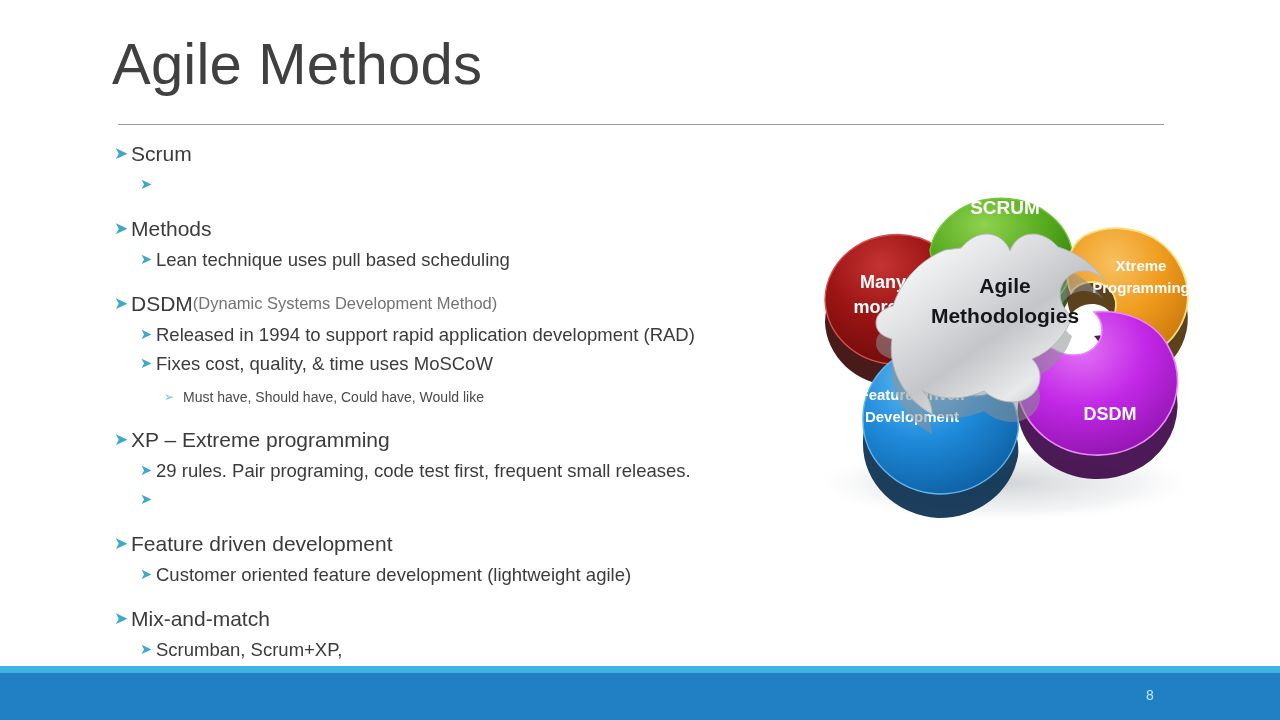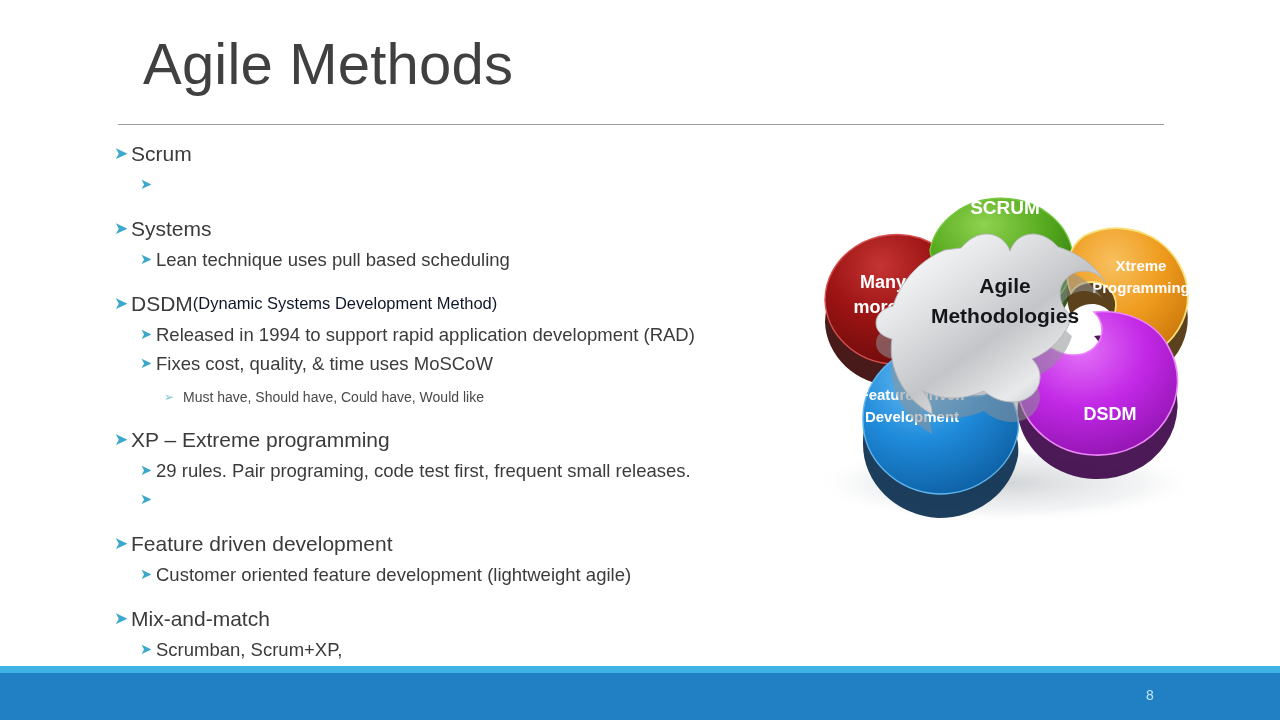--- a/index.html
+++ b/index.html
@@ -17,21 +17,21 @@
   
   .slide {
     position: absolute;
     inset: 0;
     background: #ffffff;
   }
 
   
   .title {
     position: absolute;
-    left: 143px;
+    left: 112px;
     top: 32px;
     font-size: 58px;
     line-height: 64px;
     color: #404040;
     font-weight: 400;
     letter-spacing: 0.2px;
     white-space: nowrap;
   }
   .title-rule {
     position: absolute;
@@ -83,21 +83,21 @@
   .lvl3 {
     font-size: 14px;
     line-height: 26px;
     padding-left: 50px;
     color: #4a4a4a;
   }
   .lvl3 .marker { width: 19px; font-size: 12px; line-height: 26px; color: #7fc4d8; }
 
   .sub-note {
     font-size: 16.5px;
-    color: #0f172a;
+    color: #737373;
   }
 
   .gap { height: 13px; }
   .gap-sm { height: 6px; }
 
   
   .diagram {
     position: absolute;
     left: 762px;
     top: 148px;
@@ -153,21 +153,21 @@
       <div class="row lvl1">
         <span class="marker">➤</span>
         <span class="txt">Scrum</span>
       </div>
       <div class="row lvl2">
         <span class="marker">➤</span>
       </div>
       <div class="gap"></div>
       <div class="row lvl1">
         <span class="marker">➤</span>
-        <span class="txt">Systems</span>
+        <span class="txt">Methods</span>
       </div>
       <div class="row lvl2">
         <span class="marker">➤</span>
         <span class="txt">Lean technique uses pull based scheduling</span>
       </div>
       <div class="gap"></div>
       <div class="row lvl1">
         <span class="marker">➤</span>
         <span class="txt">DSDM</span>
         <span class="sub-note"> (Dynamic Systems Development Method)</span>

